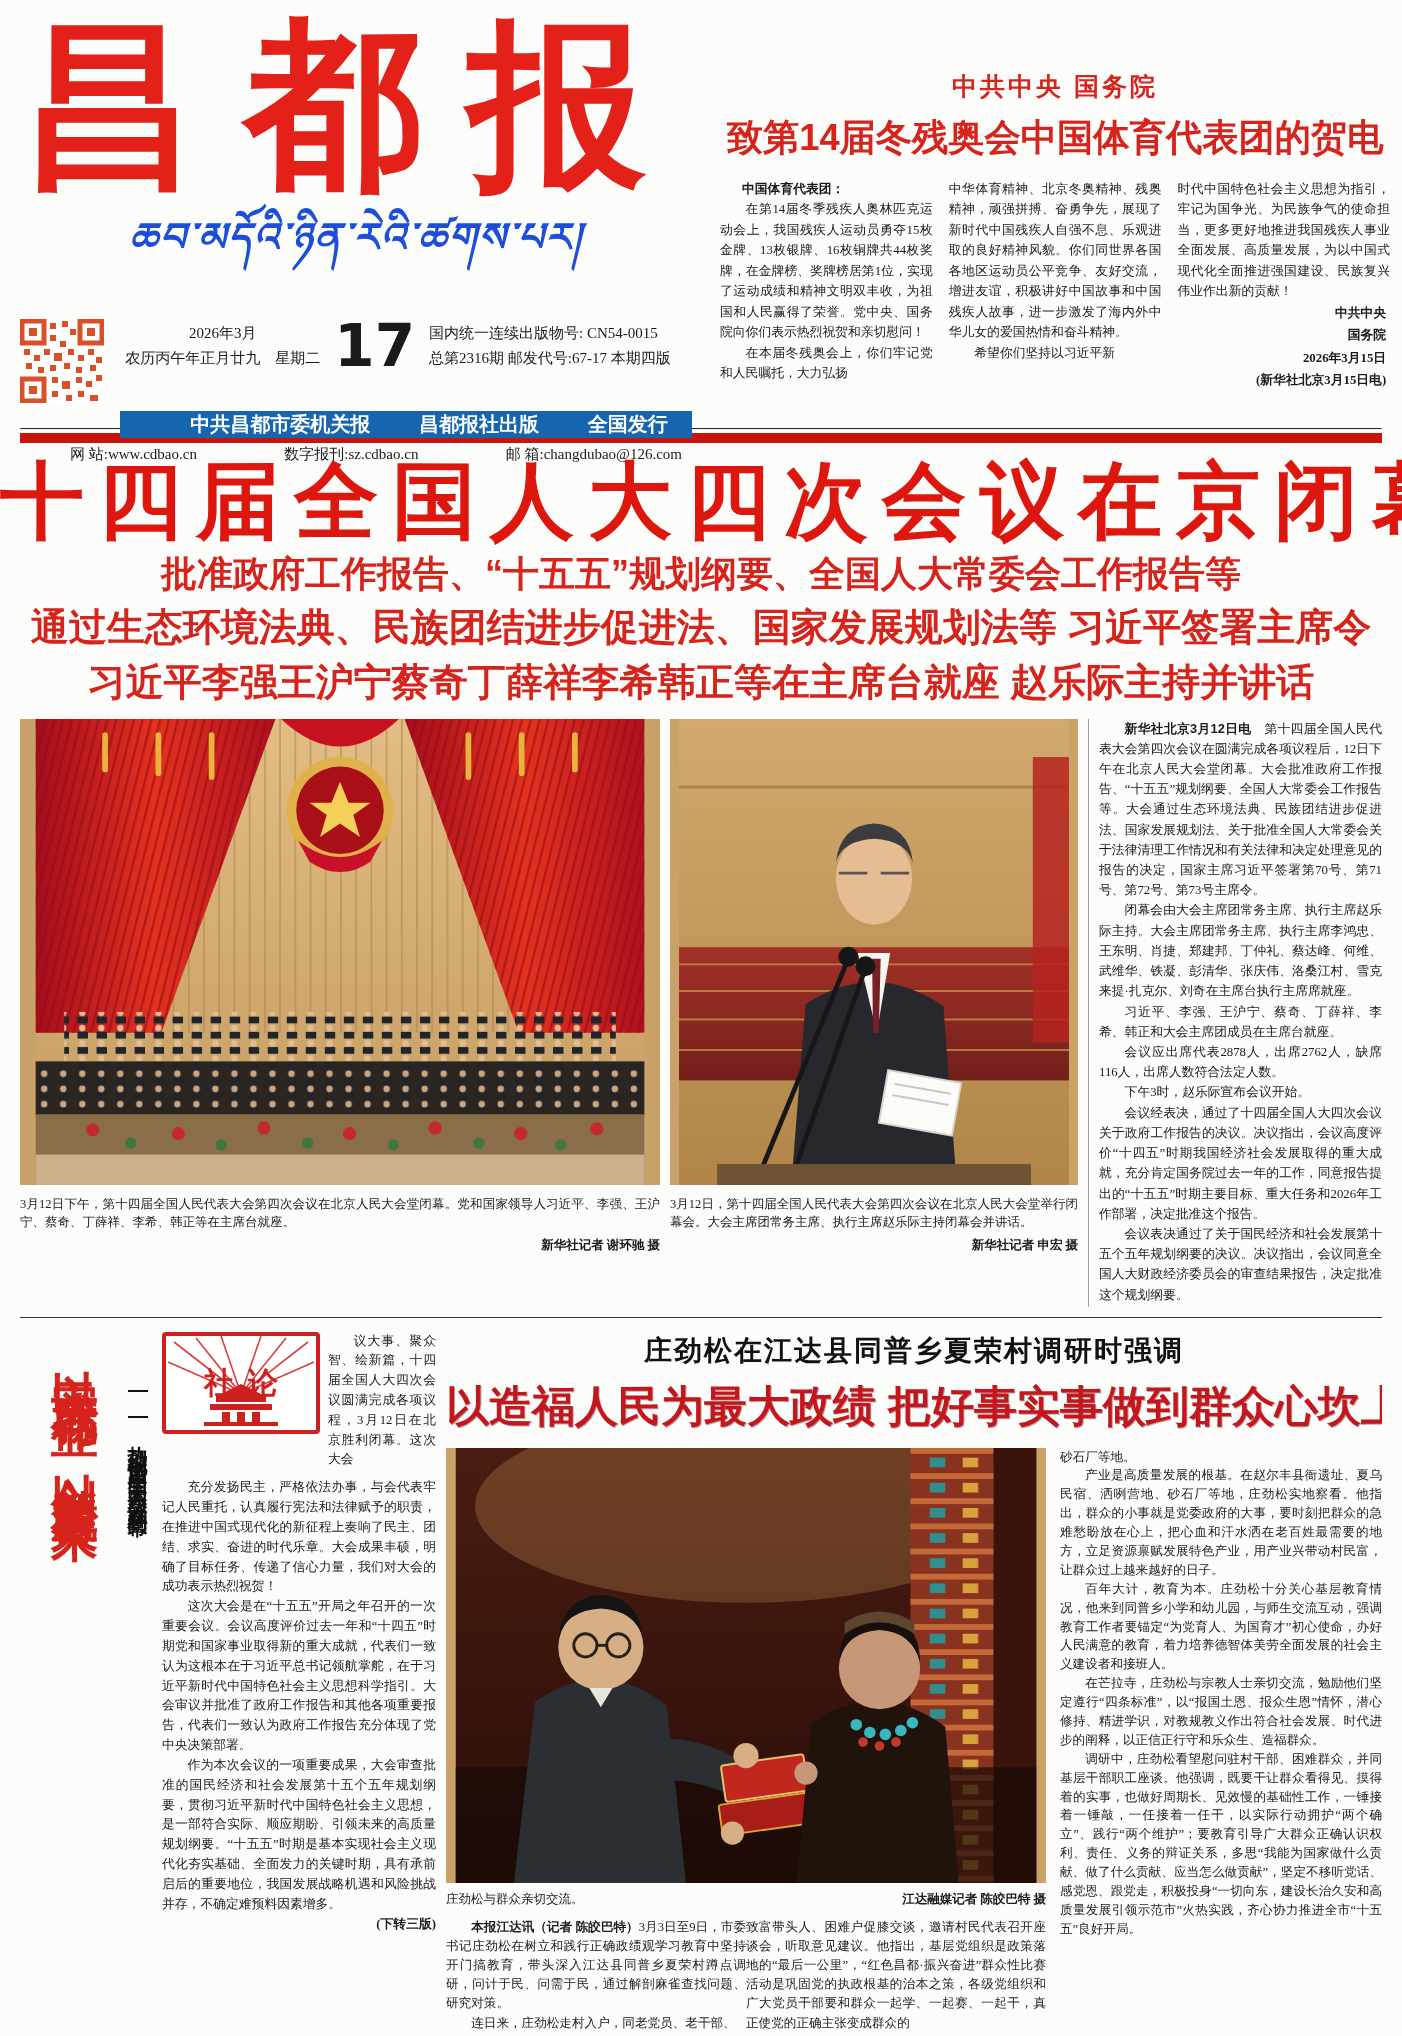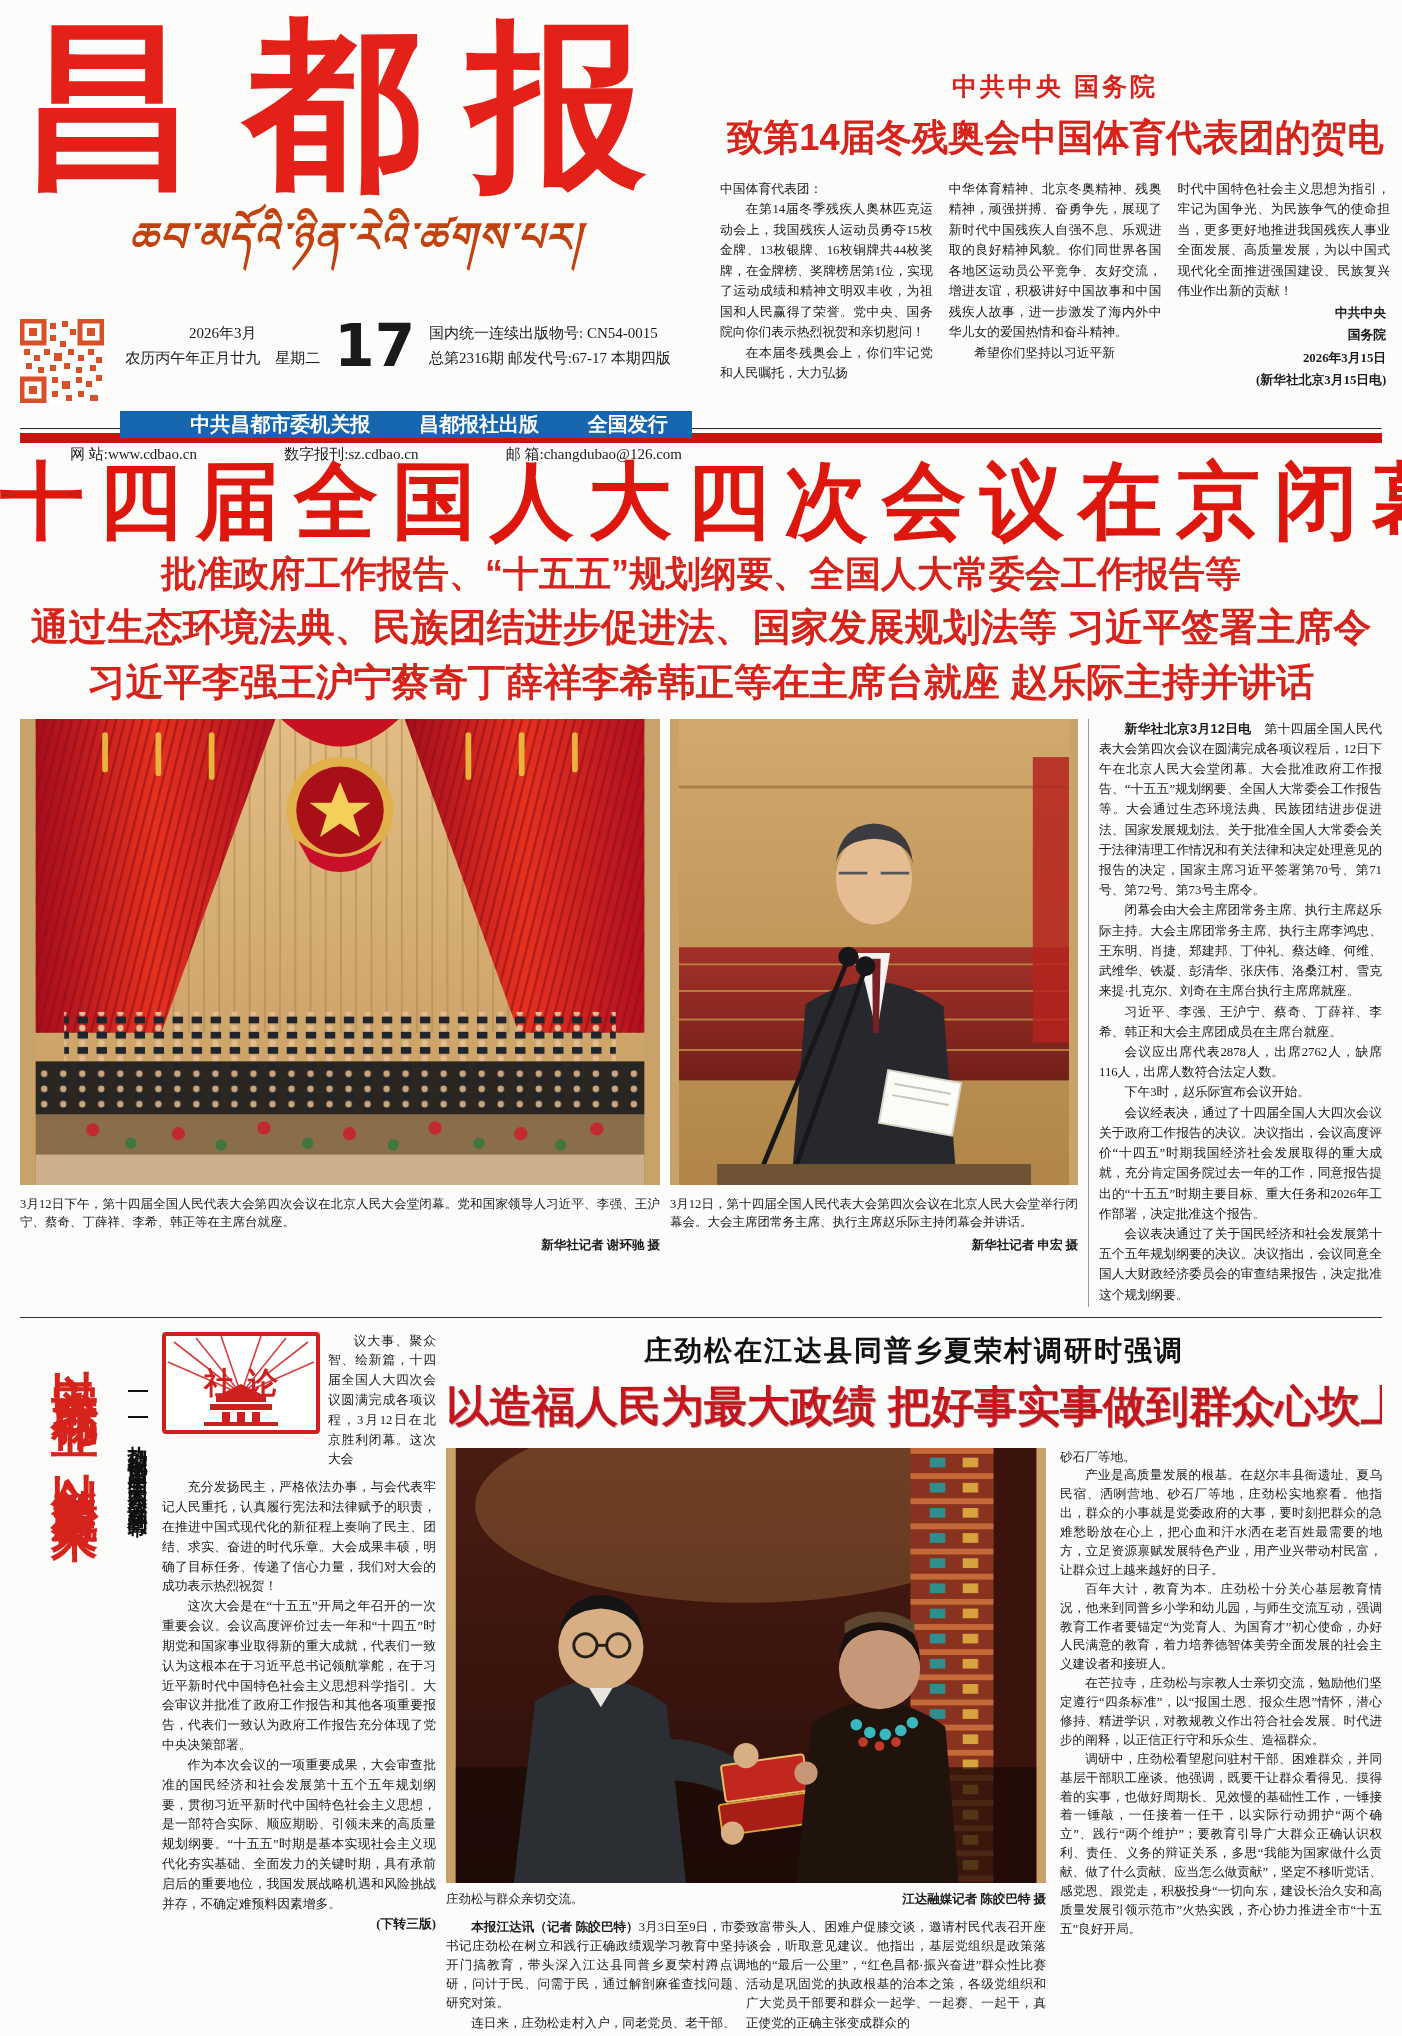--- a/index.html
+++ b/index.html
@@ -6,21 +6,21 @@
   .page{width:1402px;height:2036px;background:#fcfcfa;margin:0 auto;position:relative;
         overflow:hidden;font-family:"Liberation Sans",sans-serif;color:#1a1a1a;}
   .inner{padding:0 20px;}
 
   
   .header{display:flex;height:428px;padding:0 20px;box-sizing:border-box;}
   .mast{width:755px;display:flex;flex-direction:column;}
   .mast-title{font-family:"DejaVu Serif","Liberation Serif",serif;font-weight:bold;
     color:#e32118;font-size:178px;line-height:1.18;letter-spacing:46px;text-align:center;
     white-space:nowrap;transform:scaleY(1.02);}
-  .tibetan{color:#c2410c;font-size:40px;font-weight:bold;text-align:center;margin-top:-18px;
+  .tibetan{color:#1d4ed8;font-size:40px;font-weight:bold;text-align:center;margin-top:-18px;
     letter-spacing:2px;font-style:italic;}
   .mast-meta{display:flex;align-items:flex-start;margin-top:10px;}
   .qr{width:84px;height:84px;flex:0 0 84px;margin-top:4px;}
   .dateblock{flex:1;display:flex;align-items:center;justify-content:center;gap:14px;
     font-family:"Liberation Serif",serif;font-size:15px;margin-top:2px;}
   .date-left{text-align:center;line-height:1.7;}
   .big-day{font-size:58px;font-weight:900;font-family:"DejaVu Sans",sans-serif;line-height:1;}
   .date-right{line-height:1.7;font-size:15px;}
   .bluebar{margin:8px 0 0 100px;background:#1565af;color:#fff;font-weight:bold;font-size:20px;
     display:flex;justify-content:space-around;align-items:center;height:36px;padding-left:46px;}
@@ -29,21 +29,21 @@
 
   
   .telegram{flex:1;padding:70px 0 0 28px;display:flex;flex-direction:column;}
   .tg-kicker{color:#d6231c;font-weight:bold;font-size:25px;text-align:center;letter-spacing:3px;}
   .tg-title{color:#d6231c;font-weight:900;font-size:37px;text-align:center;white-space:nowrap;
     margin-top:10px;letter-spacing:0px;transform:scaleX(0.98);}
   .tg-body{display:flex;gap:16px;margin-top:16px;height:212px;overflow:hidden;
     font-family:"Liberation Serif",serif;font-size:12.8px;line-height:1.6;text-align:justify;}
   .tg-col{flex:1;}
   .tg-col p{margin:0;text-indent:2em;}
-  .tg-col p.nohead{text-indent:0;font-weight:normal;font-family:"Liberation Sans",sans-serif;}
+  .tg-col p.nohead{text-indent:0;font-weight:bold;font-family:"Liberation Sans",sans-serif;margin-left:22px;}
   .tg-sign{text-align:right;line-height:1.75;font-weight:bold;padding-right:4px;}
 
   
   .toprule{margin:0;border-top:1px solid #2a2a2a;}
   .redrule{height:10px;background:#c8140e;margin-top:3px;}
 
   
   .headline{color:#dd170d;font-weight:900;font-size:84px;text-align:center;letter-spacing:14px;
     white-space:nowrap;margin:14px 0 6px 0;line-height:1.05;}
   .subhead{color:#d6231c;font-weight:900;text-align:center;white-space:nowrap;line-height:1.28;}

